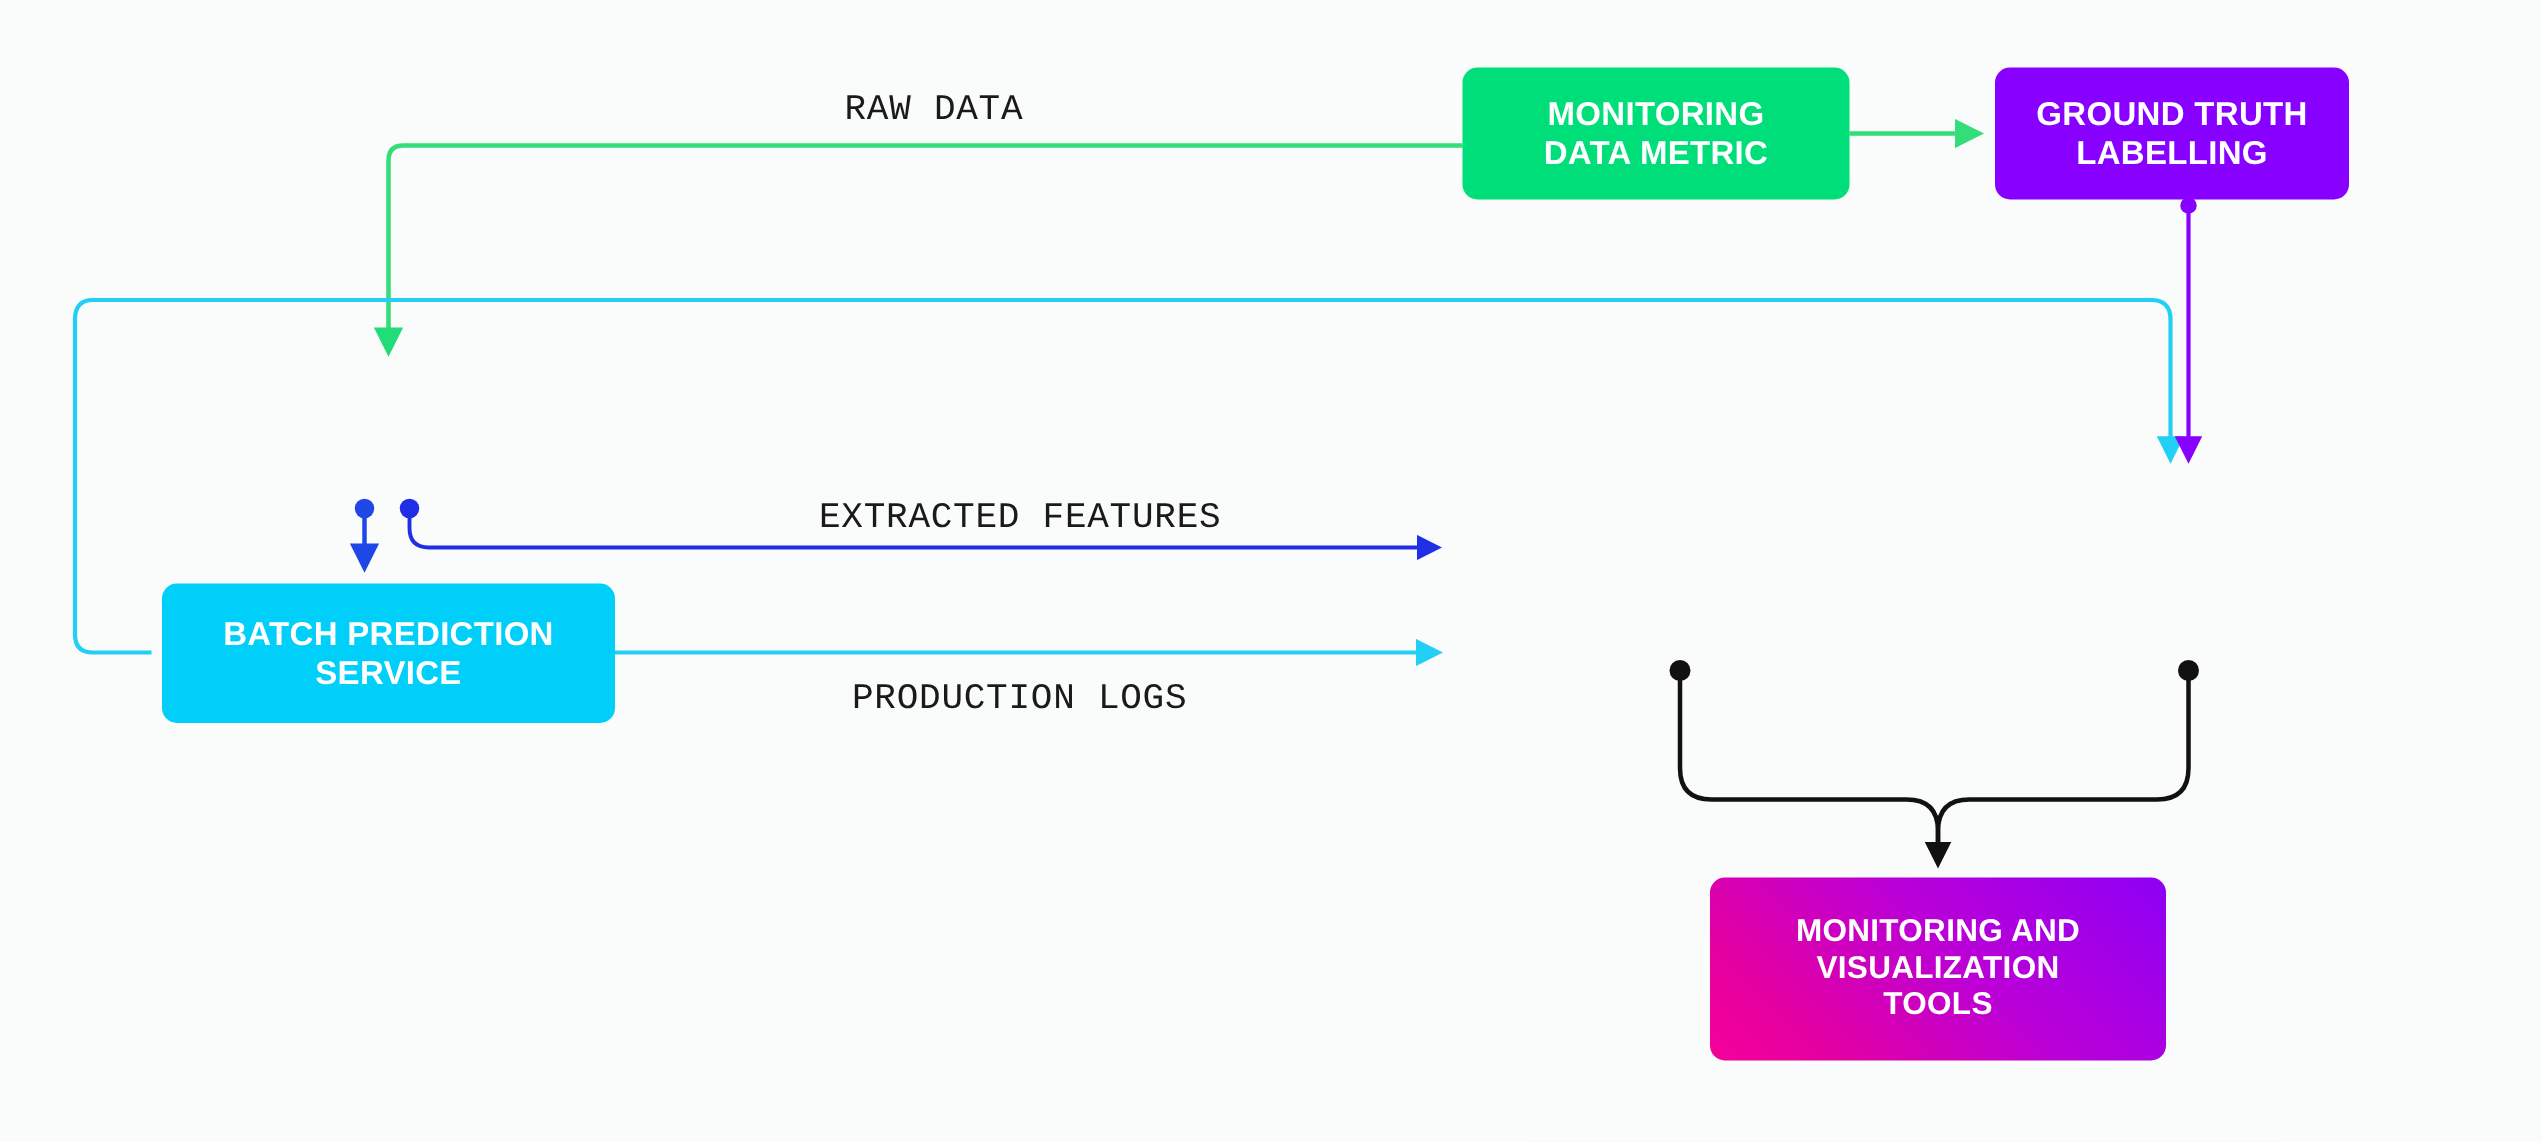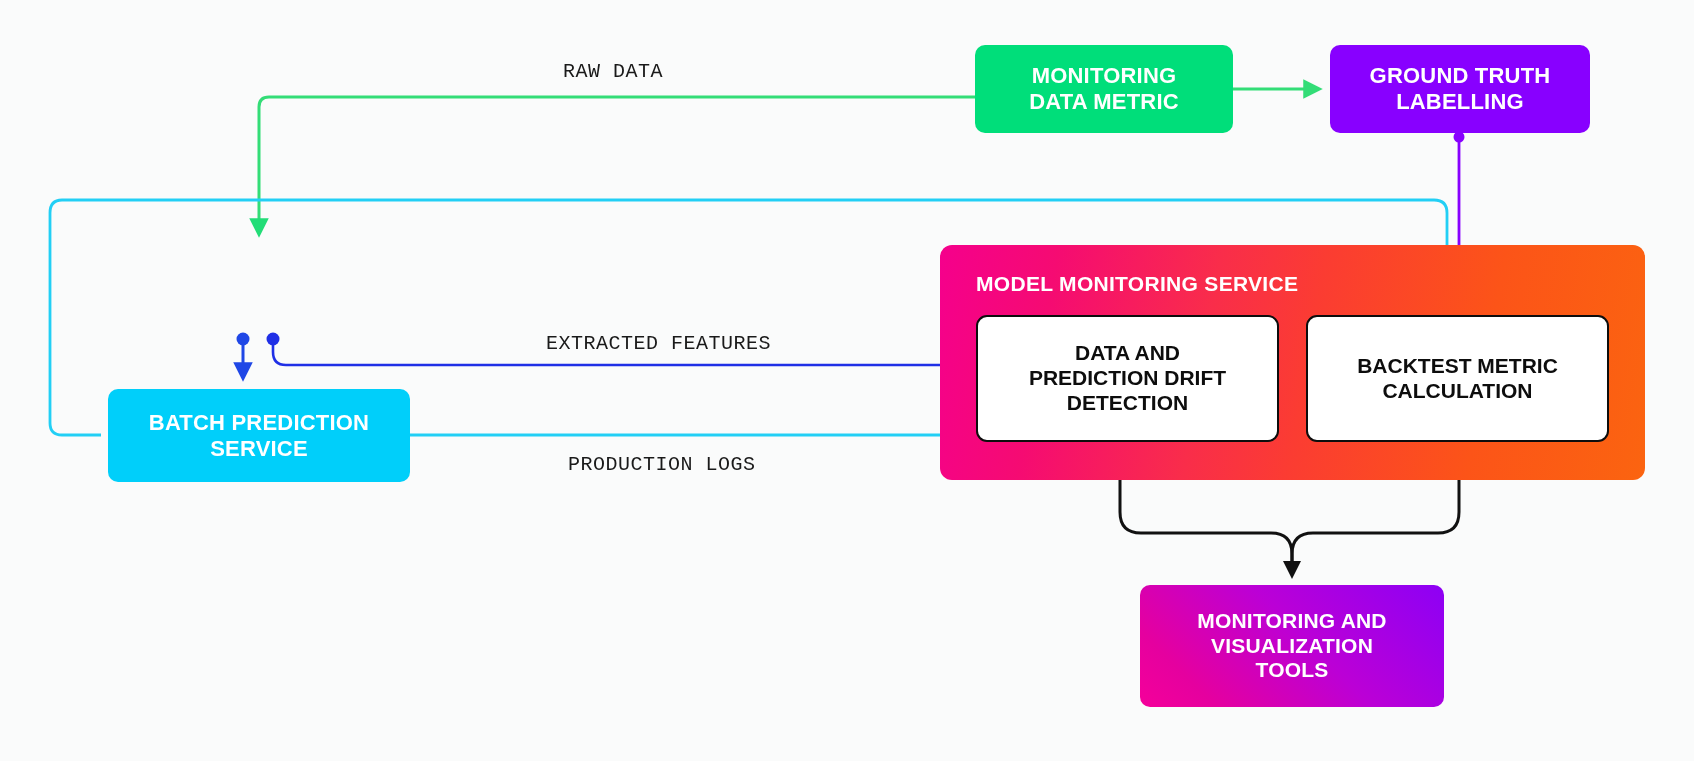--- a/index.html
+++ b/index.html
@@ -43,21 +43,21 @@
   .node-purple  { background: #8800ff; }
   .node-blue    { background: #0062f5; }
   .node-cyan    { background: #00cffa; }
   .node-viz     { background: linear-gradient(45deg, #f5009a 0%, #e5009f 18%, #bb00d6 55%, #8d00f5 100%); }
 
   #production-data-storage {
     left: 975px; top: 45px; width: 258px; height: 88px;
     font-size: 22px;
   }
   #ground-truth-labelling {
-    left: 1330px; top: 45px; width: 260px; height: 88px;
+    left: 1330px; top: 45px; width: 236px; height: 88px;
     font-size: 22px;
   }
   #data-processing-pipeline {
     left: 108px; top: 245px; width: 302px; height: 93px;
     font-size: 22px;
   }
   #batch-prediction-service {
     left: 108px; top: 389px; width: 302px; height: 93px;
     font-size: 22px;
   }
@@ -102,21 +102,21 @@
   #data-prediction-drift-detection {
     left: 36px; top: 70px; width: 303px; height: 127px;
   }
   #backtest-metric-calculation {
     left: 366px; top: 70px; width: 303px; height: 127px;
   }
 
   .edge-label {
     position: absolute;
     font-family: "Liberation Mono", "DejaVu Sans Mono", monospace;
-    font-size: 20px;
+    font-size: 24px;
     color: #1a1a1a;
     white-space: pre;
     letter-spacing: 0.5px;
     z-index: 5;
   }
   #label-raw-data        { left: 563px; top: 60px; }
   #label-extracted-features { left: 546px; top: 332px; }
   #label-prediction-logs { left: 568px; top: 453px; }
 </style>
 </head>
@@ -179,31 +179,20 @@
 
   <div class="node node-purple" id="ground-truth-labelling">
     <span><span>GROUND TRUTH</span><br><span>LABELLING</span></span>
   </div>
 
 
   <div class="node node-cyan" id="batch-prediction-service">
     <span><span>BATCH PREDICTION</span><br><span>SERVICE</span></span>
   </div>
 
-  <div id="model-monitoring-service">
-    <div id="mms-title">MODEL MONITORING SERVICE</div>
-
-    <div class="subnode" id="data-prediction-drift-detection">
-      <span><span>DATA AND</span><br><span>PREDICTION DRIFT</span><br><span>DETECTION</span></span>
-    </div>
-
-    <div class="subnode" id="backtest-metric-calculation">
-      <span><span>BACKTEST METRIC</span><br><span>CALCULATION</span></span>
-    </div>
-  </div>
 
   <div class="node node-viz" id="monitoring-visualization-tools">
     <span><span>MONITORING AND</span><br><span>VISUALIZATION</span><br><span>TOOLS</span></span>
   </div>
 
   <div class="edge-label" id="label-raw-data">RAW DATA</div>
   <div class="edge-label" id="label-extracted-features">EXTRACTED FEATURES</div>
   <div class="edge-label" id="label-prediction-logs">PRODUCTION LOGS</div>
 
 </div>

